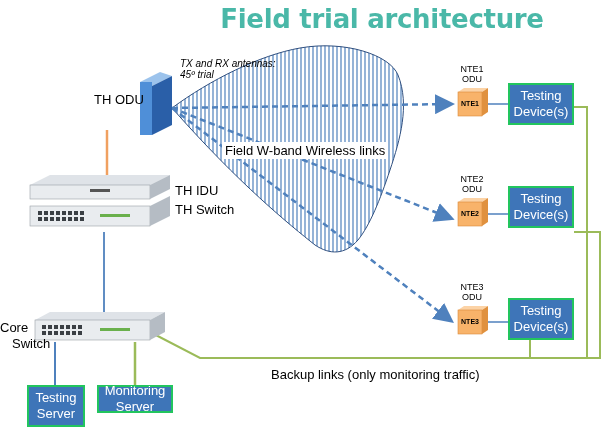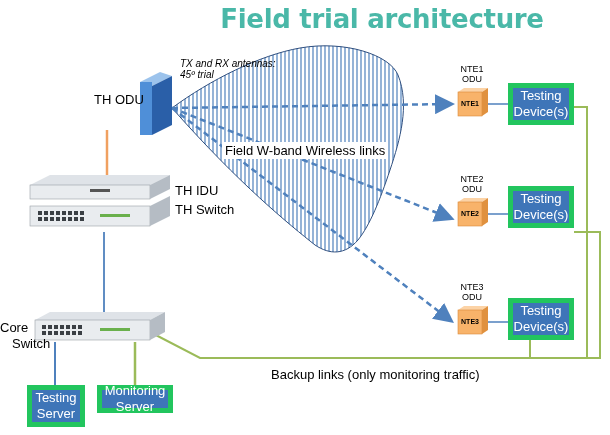--- a/index.html
+++ b/index.html
@@ -3,21 +3,21 @@
 <meta charset="utf-8">
 <style>
   html, body { margin:0; padding:0; background:#ffffff; }
   body { width:610px; height:435px; position:relative; overflow:hidden; font-family:"Liberation Sans", sans-serif; }
   .abs { position:absolute; }
   #title { left:0; width:604px; top:4px; text-align:center; padding-left:160px; box-sizing:border-box;
            font-family:"DejaVu Sans", sans-serif; font-weight:bold; font-size:26px; color:#4ab8a8; letter-spacing:-0.3px; }
   .lbl { font-size:13px; color:#000; line-height:15px; }
   .small { font-size:10px; line-height:11px; color:#000;font-style:italic; }
   .tiny { font-size:9px; line-height:10px; color:#000; text-align:center; }
-  .bluebox { background:#3e75b8; border:5px solid #22c55e; color:#fff; text-align:center; font-size:13px; line-height:16px;
+  .bluebox { background:#3e75b8; border:2px solid #22c55e; color:#fff; text-align:center; font-size:13px; line-height:16px;
              display:flex; align-items:center; justify-content:center; box-sizing:border-box; }
   svg { position:absolute; left:0; top:0; }
 </style>
 </head>
 <body>
 
 <div id="title" class="abs">Field trial architecture</div>
 
 <svg width="610" height="435">
   <defs>

